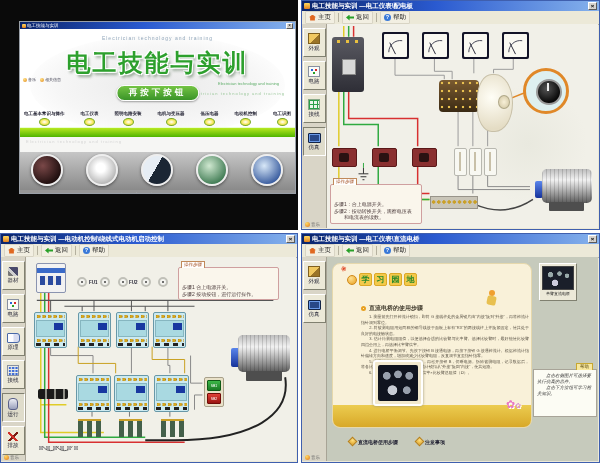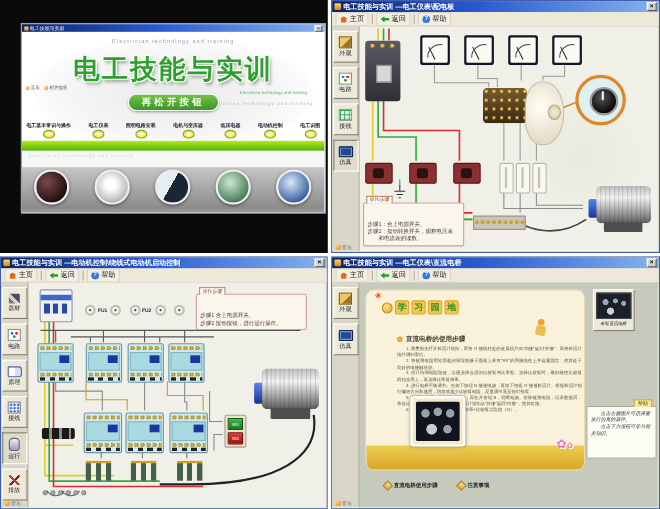--- a/index.html
+++ b/index.html
@@ -150,21 +150,21 @@
         <span class="tbar-ico"></span>
         <span>电工技能与实训</span>
         <span class="wclose"></span>
       </div>
       <div class="splash-body">
         <div class="smap"></div>
         <div class="s-eng">Electrician technology and training</div>
         <div class="s-title">电工技能与实训</div>
         <div class="s-eng2">Electrician technology and training</div>
         <div class="s-eng3">Electrician technology and training</div>
-        <div class="s-badge">再松开按钮</div>
+        <div class="s-badge">再按下按钮</div>
         <div class="s-side">
           <span class="itm">
               <span class="dot"></span>
               <span>音乐</span>
             </span>
           <span class="itm">
               <span class="dot"></span>
               <span>相关信息</span>
             </span>
         </div>

